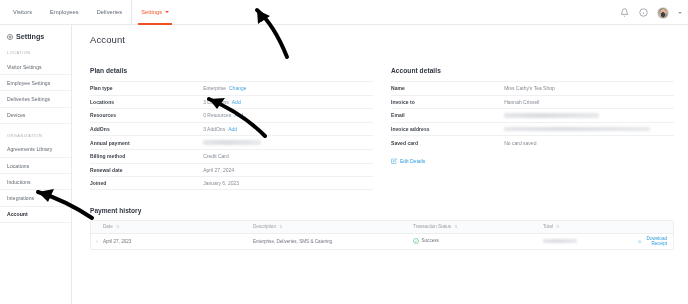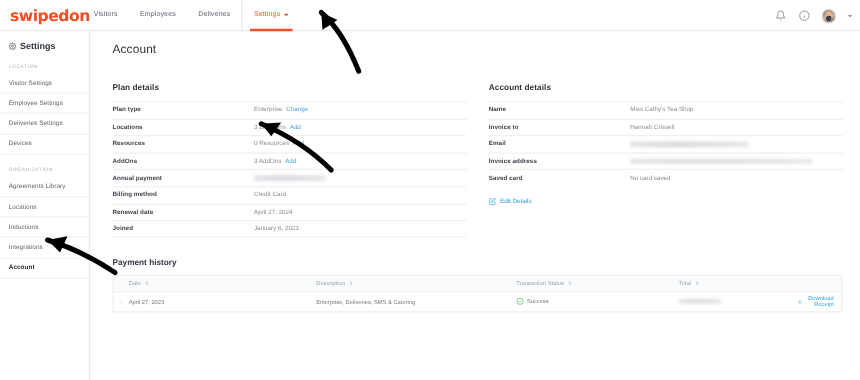--- a/index.html
+++ b/index.html
@@ -130,21 +130,20 @@
 
   
   .arrow { position: absolute; pointer-events: none; }
 </style>
 </head>
 <body>
 
 <div class="app">
 
   <div class="topnav">
-    <div class="logo">swipedon</div>
     <div class="navitems">
       <div class="navitem">Visitors</div>
       <div class="navitem">Employees</div>
       <div class="navitem">Deliveries</div>
       <div class="navitem active sep">
         <span>Settings</span>
         <span class="navchev"></span>
       </div>
     </div>
     <div class="nav-right">

